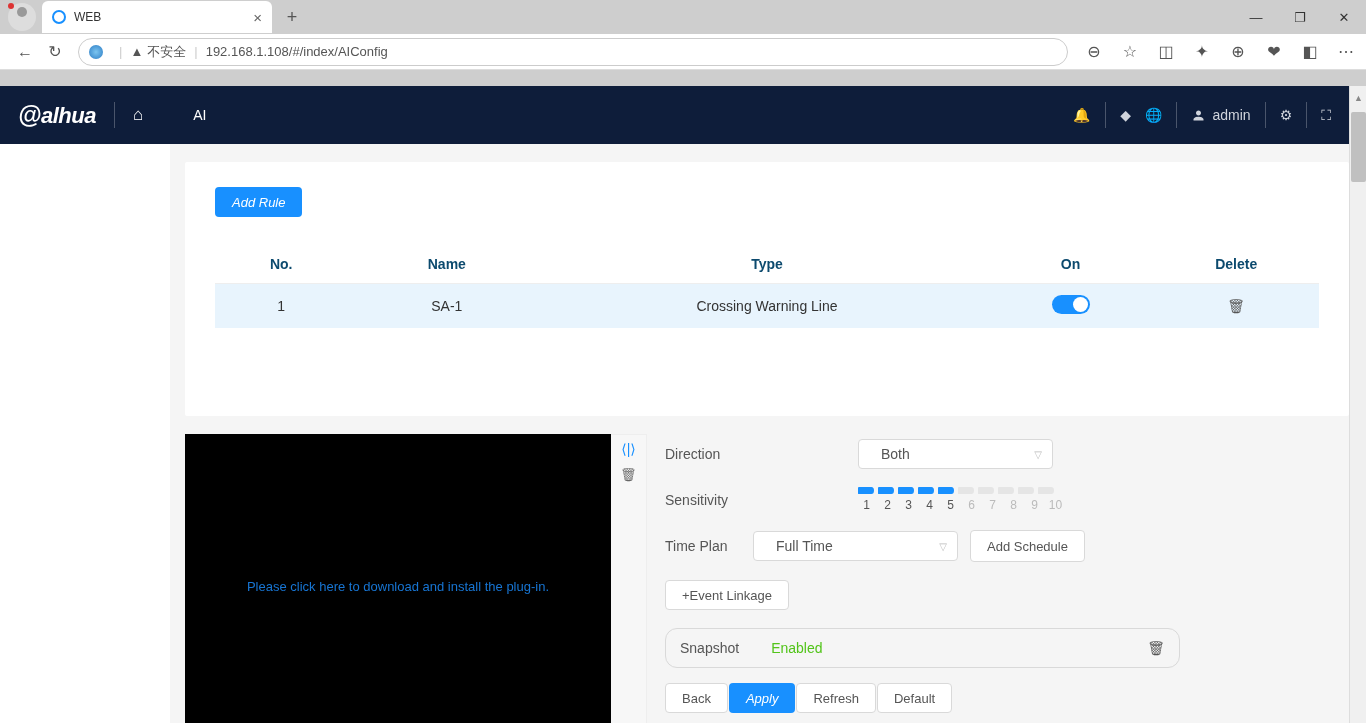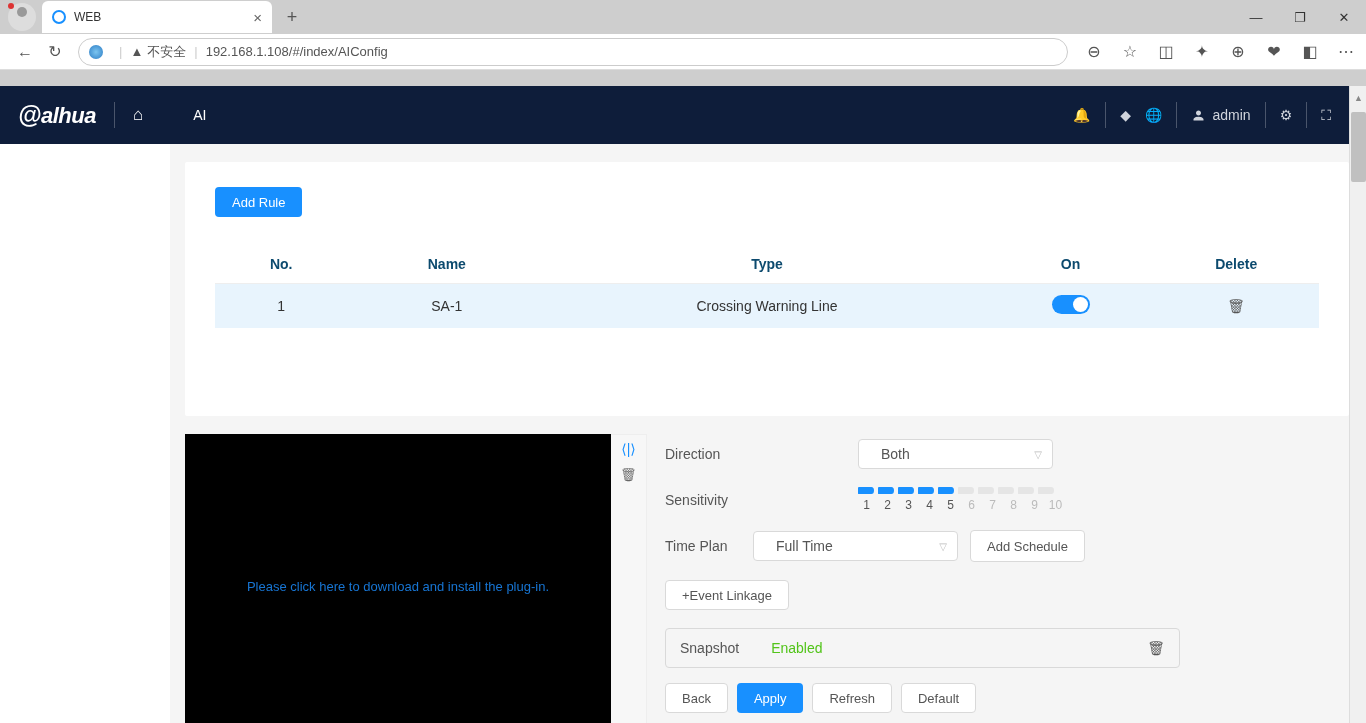--- a/index.html
+++ b/index.html
@@ -41,21 +41,21 @@
 .nav-ai { margin-left: 50px; font-size: 14px; cursor:pointer;}
 .header-right { margin-left:auto; display:flex; align-items:center; gap:14px; color:#d0d4dc; font-size:14px;}
 .header-right .user{display:flex;align-items:center;gap:6px;}
 .header-right svg{width:15px;height:15px;fill:#d0d4dc;}
 
 .left-sidebar { position:absolute; top:58px; left:0; width:170px; bottom:0; background:#fff; }
 .content { position:absolute; top:58px; left:170px; right:17px; bottom:0; background:#f5f5f5; padding:18px 0 0 0; overflow:hidden;}
 .content-inner { background:#fff; margin:0 0 0 15px; padding: 25px 30px 18px 30px; border-radius:2px; }
 
 .btn { display:inline-flex; align-items:center; justify-content:center; height:30px; padding: 0 16px; border-radius:4px; font-size:13px; cursor:pointer; border:1px solid transparent; }
-.btn-primary { background:#1890ff; color:#fff; }
+.btn-primary { background:#1890ff; color:#fff;font-style:italic; }
 .btn-default { background:#fff; color:#555; border-color:#d9d9d9; }
 
 table.rules { width:100%; border-collapse: collapse; margin-top: 28px; font-size: 14px; }
 table.rules th { font-weight:600; color:#0c4a6e; text-align:center; padding: 11px 8px; border-bottom:1px solid #eee; }
 table.rules td { text-align:center; padding: 11px 8px; background:#e8f4fd; color:#333; }
 .switch { width: 38px; height:19px; background:#1890ff; border-radius:10px; position:relative; display:inline-block; cursor:pointer;}
 .switch::after{content:"";position:absolute;right:2px;top:2px;width:15px;height:15px;background:#fff;border-radius:50%;}
 .del-icon{cursor:pointer;color:#555;}
 .rules-pad { height: 70px; }
 
@@ -75,26 +75,26 @@
 .select-box .arrow{color:#bbb;font-size:10px;}
 
 .slider { display:flex; flex-direction:column; }
 .slider-track { display:flex; gap:4px; margin-bottom:4px;}
 .seg { width:16px; height:7px; background:#e5e5e5; border-radius:1px 3px 3px 1px / 1px 4px 4px 1px;}
 .seg.on { background:#1890ff; }
 .slider-nums { display:flex; gap:4px; font-size:12px; color:#bbb;}
 .slider-nums span{width:17px;text-align:center;}
 .slider-nums span.on{color:#555;}
 
-.snapshot-box{ display:flex; align-items:center; width:515px; height:40px; border:1px solid #d9d9d9; border-radius:4px; padding:0 14px; font-size:14px;}
+.snapshot-box{ display:flex; align-items:center; width:515px; height:40px; border:1px solid #d9d9d9; border-radius:12px; padding:0 14px; font-size:14px;}
 .snapshot-box .lbl{color:#555;}
 .snapshot-box .enabled{color:#52c41a; margin-left:32px;}
 .snapshot-box .del{margin-left:auto;color:#555;cursor:pointer;}
 
-.action-row { display:flex; gap:9px; margin-top:15px;}
+.action-row { display:flex; gap:1px; margin-top:15px;}
 </style>
 </head>
 <body>
 
 <div class="browser-chrome">
   <div class="tab-strip">
     <div class="profile-icon">
         <span class="profile-dot"></span>
       </div>
     <div class="tab">

